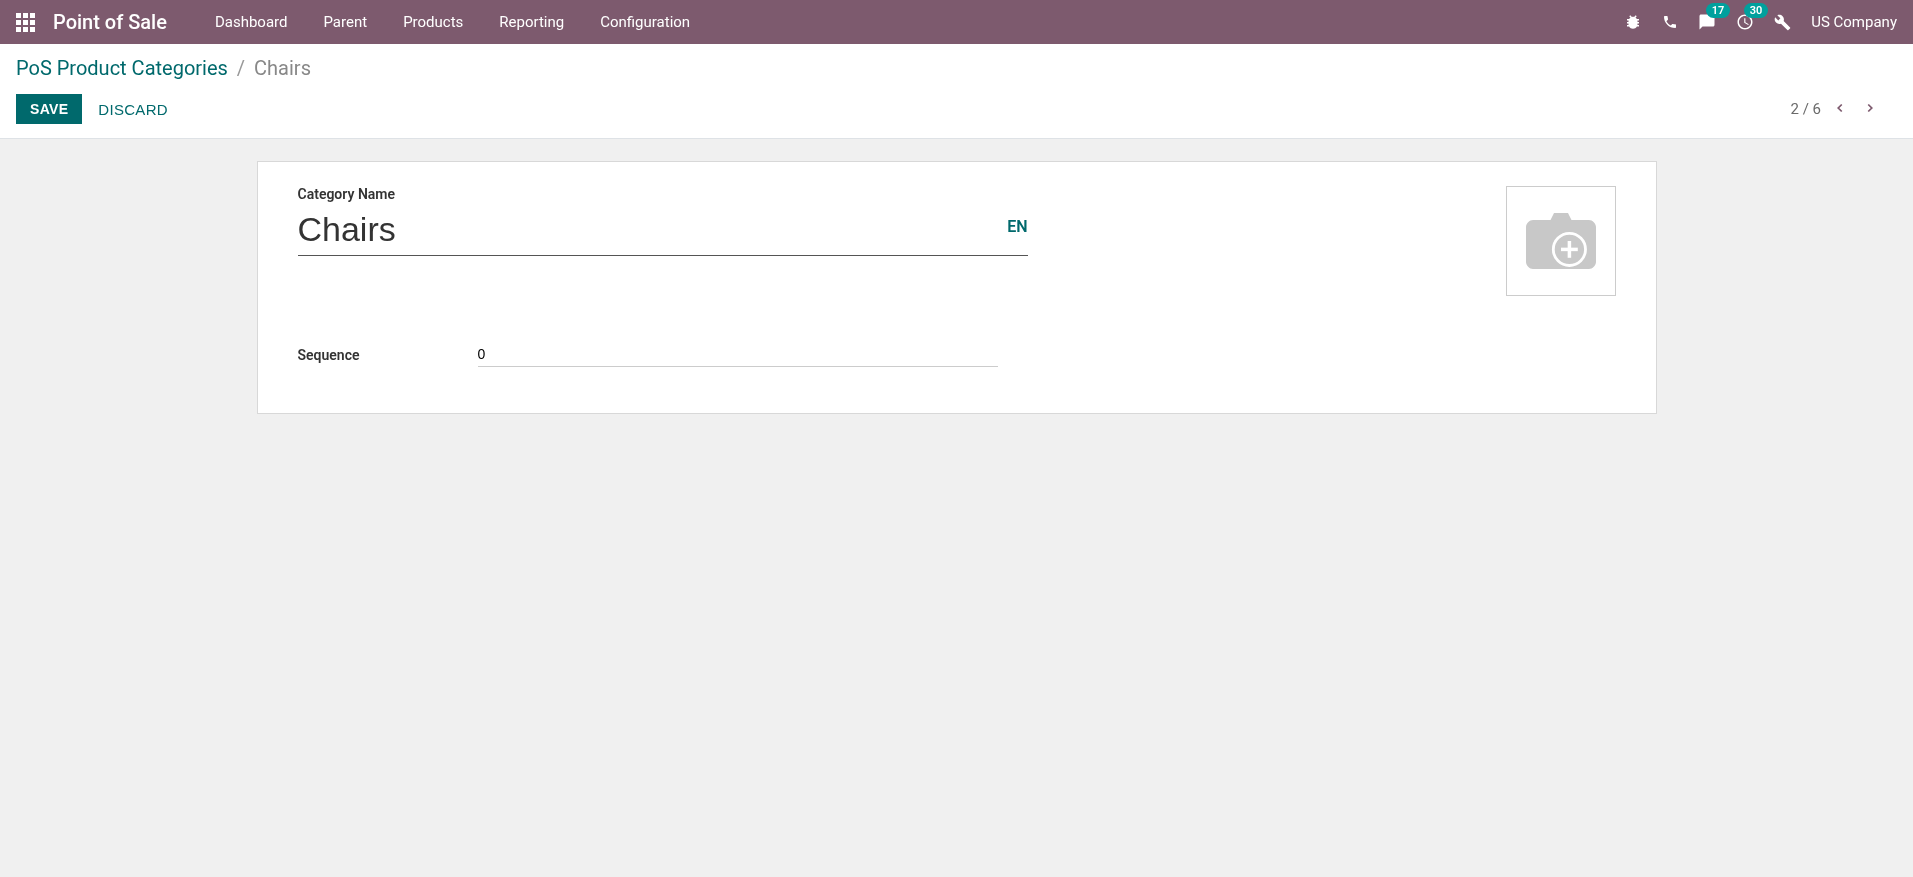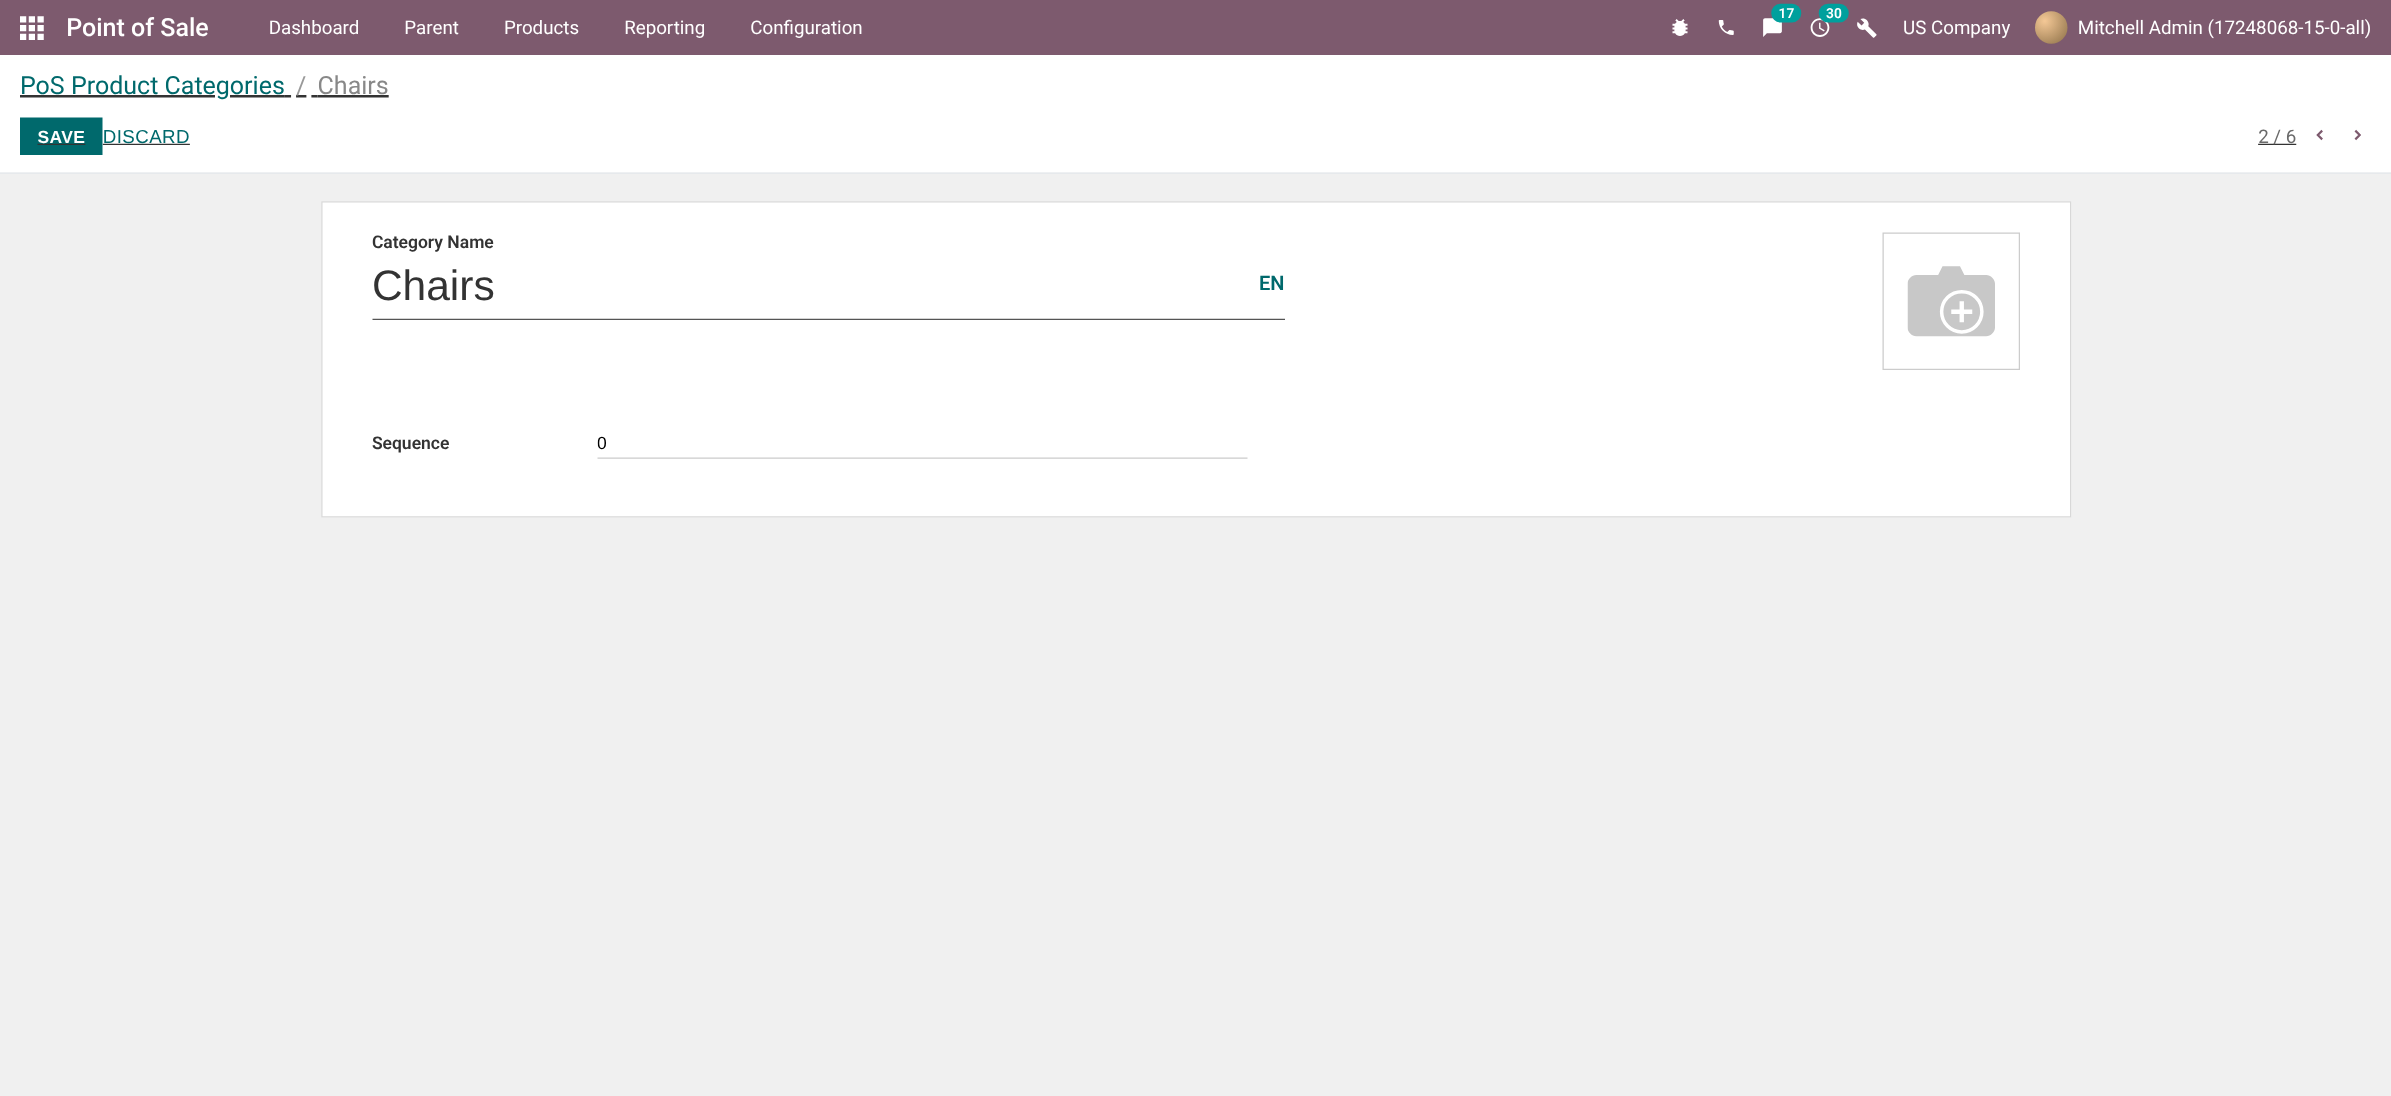--- a/index.html
+++ b/index.html
@@ -96,23 +96,22 @@
       border-radius: 50%;
       background: radial-gradient(circle at 30% 30%, #f4c896, #8b6f47);
     }
     .user-name {
       font-size: 15px;
     }
     
     
     .control-panel {
       background: #fff;
-      padding: 12px 16px 14px 16px;
+      padding: 12px 32px 14px 16px;
       border-bottom: 1px solid #dee2e6;
-      text-decoration: underline;
     }
     .breadcrumb {
       font-size: 20px;
       margin-bottom: 14px;
     }
     .breadcrumb-link {
       color: #00696c;
       cursor: pointer;
     }
     .breadcrumb-sep {
@@ -122,20 +121,21 @@
     .breadcrumb-current {
       color: #888;
     }
     .control-buttons {
       display: flex;
       align-items: center;
       justify-content: space-between;
     }
     .left-buttons {
       display: flex;
+      gap: 16px;
       align-items: center;
       justify-content: space-between;
     }
     .btn-save {
       background: #00696c;
       color: #fff;
       border: none;
       padding: 7px 14px;
       font-size: 14px;
       font-weight: 600;
@@ -331,24 +331,20 @@
           <path d="M11.99 2C6.47 2 2 6.48 2 12s4.47 10 9.99 10C17.52 22 22 17.52 22 12S17.52 2 11.99 2zM12 20c-4.42 0-8-3.58-8-8s3.58-8 8-8 8 3.58 8 8-3.58 8-8 8zm.5-13H11v6l5.25 3.15.75-1.23-4.5-2.67z"></path>
         </svg>
       <span class="badge">30</span>
     </div>
     <div class="nav-icon">
       <svg width="17" height="17" viewBox="0 0 24 24" fill="currentColor">
           <path d="M22.7 19l-9.1-9.1c.9-2.3.4-5-1.5-6.9-2-2-5-2.4-7.4-1.3L9 6 6 9 1.6 4.7C.4 7.1.9 10.1 2.9 12.1c1.9 1.9 4.6 2.4 6.9 1.5l9.1 9.1c.4.4 1 .4 1.4 0l2.3-2.3c.5-.4.5-1.1.1-1.4z"></path>
         </svg>
     </div>
     <div class="company-name">US Company</div>
-    <div class="user-section">
-      <div class="avatar"></div>
-      <div class="user-name">Mitchell Admin (17248068-15-0-all)</div>
-    </div>
   </div>
 </div>
 
 <div class="control-panel">
   <div class="breadcrumb">
     <span class="breadcrumb-link">PoS Product Categories</span>
     <span class="breadcrumb-sep">/</span>
     <span class="breadcrumb-current">Chairs</span>
   </div>
   <div class="control-buttons">

